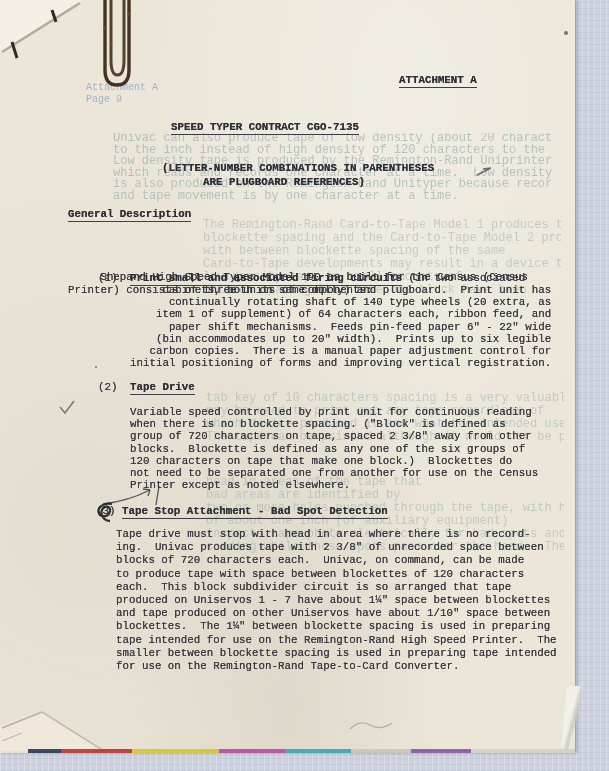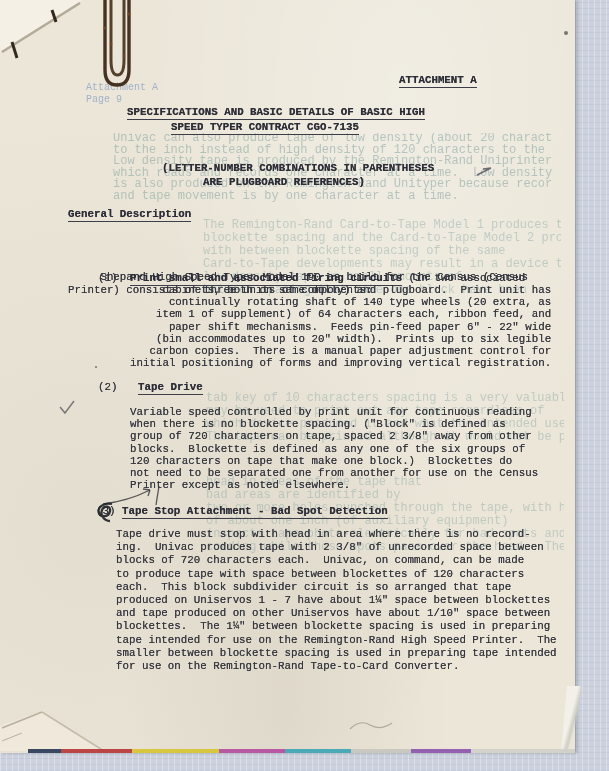--- a/index.html
+++ b/index.html
@@ -69,21 +69,20 @@
 bad areas are identified by
 two or more holes punched through the tape, with hole spacing
 of about one inch (of auxiliary equipment)
 inspects tape photo-electrically for bad spots and suspends re-
 cording while those spots pass over the head.  There is also an</div>
 
     <div class="gblue" style="left:86px;top:82px;"><span>Attachment A</span><br><span>Page 9</span></div>
 
     <div class="t b" style="left:399px;top:74px;"><span class="u">ATTACHMENT A</span></div>
 
-    <div class="t b" style="left:127px;top:106px;"><span class="u">SPECIFICATIONS AND BASIC DETAILS OF BASIC HIGH</span></div>
     <div class="t b" style="left:171px;top:121px;"><span class="u">SPEED TYPER CONTRACT CGO-7135</span></div>
 
     <div class="t b" style="left:203px;top:176px;">ARE PLUGBOARD REFERENCES)</div>
     <div class="t b" style="left:162px;top:162px;">(LETTER-NUMBER COMBINATIONS IN PARENTHESES</div>
 
     <div class="t b" style="left:68px;top:208px;"><span class="u1">General Description</span></div>
 
     <div class="t lh126" style="left:68px;top:233px;margin-top:38px;">     Shepard High Speed Typer Model 190 as built for the Census (Census
 Printer) consists of three units of components:</div>
 
@@ -91,21 +90,21 @@
     <div class="t" style="left:130px;top:272px;"><span class="u1 b">Print small and associated firing circuits</span><span> (in two associated</span></div>
     <div class="t lh12" style="left:130px;top:284px;text-align:right;">cabinets, both on same dolly) and plugboard.  Print unit has
 continually rotating shaft of 140 type wheels (20 extra, as
 item 1 of supplement) of 64 characters each, ribbon feed, and
 paper shift mechanisms.  Feeds pin-feed paper 6" - 22" wide
 (bin accommodates up to 20" width).  Prints up to six legible
 carbon copies.  There is a manual paper adjustment control for
 initial positioning of forms and improving vertical registration.</div>
 
     <div class="t" style="left:98px;top:381px;">(2)</div>
-    <div class="t b" style="left:130px;top:381px;margin-left:8px;"><span class="u1">Tape Drive</span></div>
+    <div class="t b" style="left:130px;top:381px;"><span class="u1">Tape Drive</span></div>
     <div class="t lh12" style="left:130px;top:406px;">Variable speed controlled by print unit for continuous reading
 when there is no blockette spacing. ("Block" is defined as
 group of 720 characters on tape, spaced 2 3/8" away from other
 blocks.  Blockette is defined as any one of the six groups of
 120 characters on tape that make one block.)  Blockettes do
 not need to be separated one from another for use on the Census
 Printer except as noted elsewhere.</div>
 
     <div class="t" style="left:96px;top:505px;">(3)</div>
     <div class="t b" style="left:122px;top:505px;"><span class="u">Tape Stop Attachment - Bad Spot Detection</span></div>

